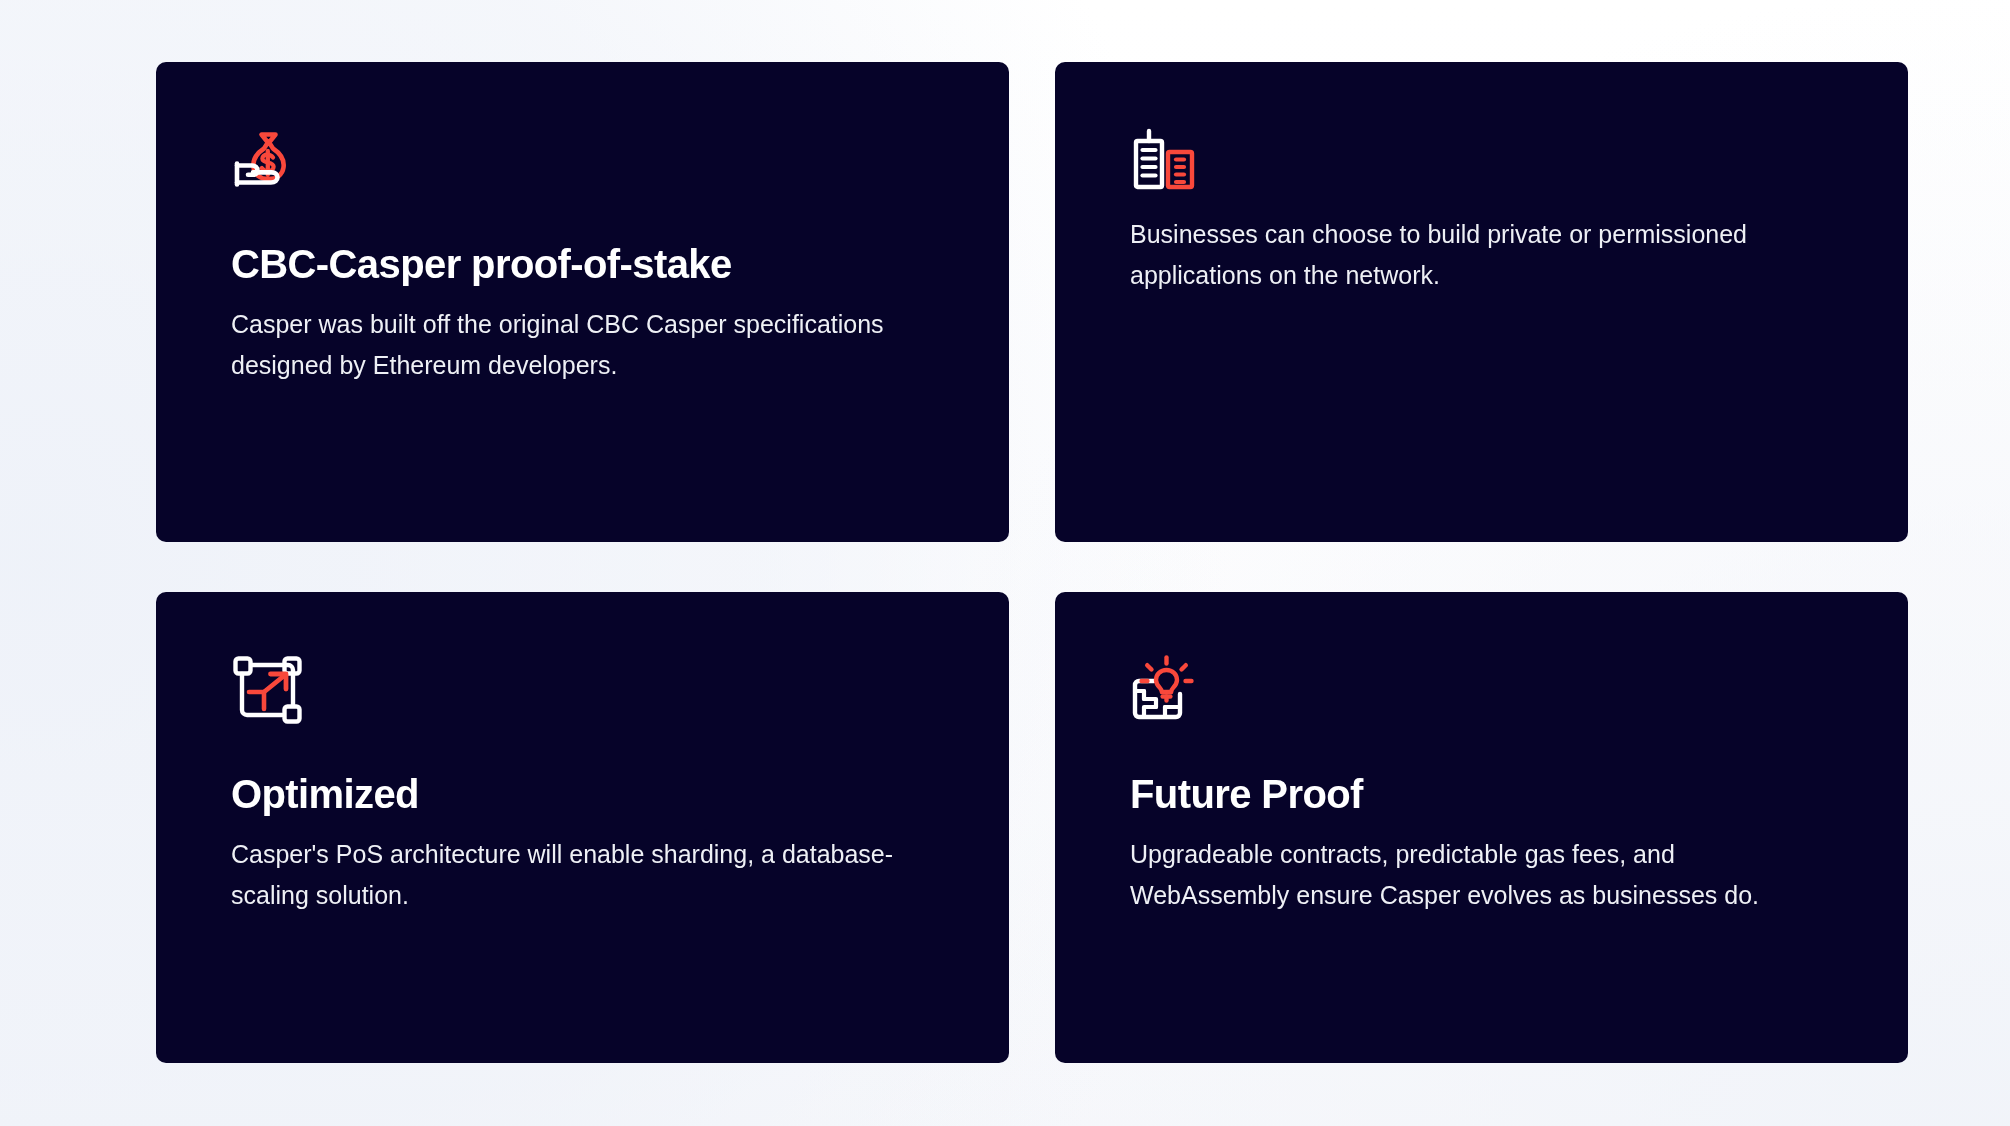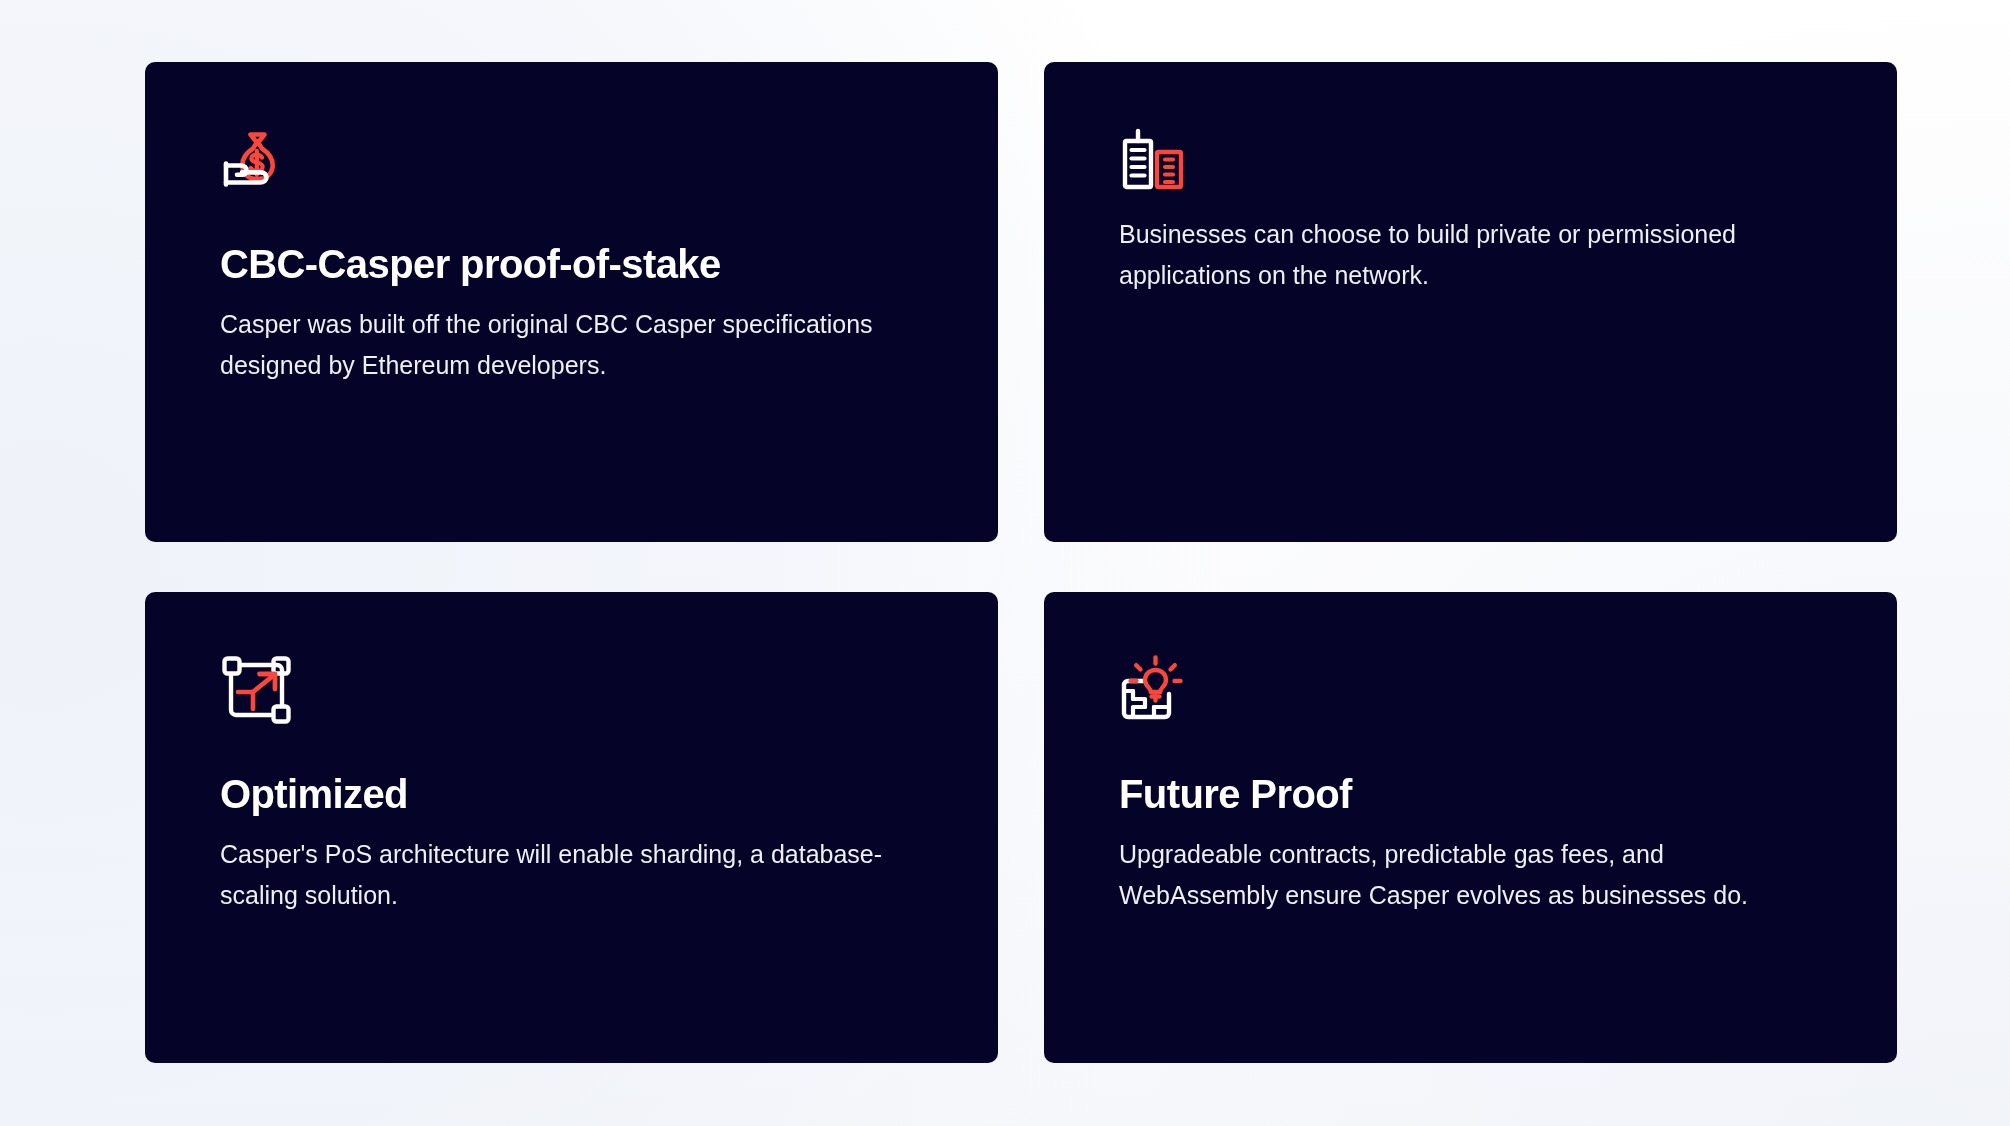--- a/index.html
+++ b/index.html
@@ -22,21 +22,21 @@
     inset: 0;
     background:
       radial-gradient(circle at 2% 50%, rgba(236,240,248,0.85) 0%, rgba(236,240,248,0.55) 36%, rgba(255,255,255,0) 58%),
       radial-gradient(circle at 99% 106%, rgba(240,243,249,0.9) 0%, rgba(243,245,250,0.5) 30%, rgba(255,255,255,0) 52%),
       linear-gradient(180deg, #ffffff 0%, #fdfdfe 72%, #f7f8fb 100%);
     pointer-events: none;
   }
 
   #grid {
     position: absolute;
-    left: 145px;
+    left: 156px;
     top: 62px;
     width: 1704px;
     height: 1001px;
     display: grid;
     grid-template-columns: 853px 853px;
     grid-template-rows: 480px 471px;
     column-gap: 46px;
     row-gap: 50px;
   }
 

